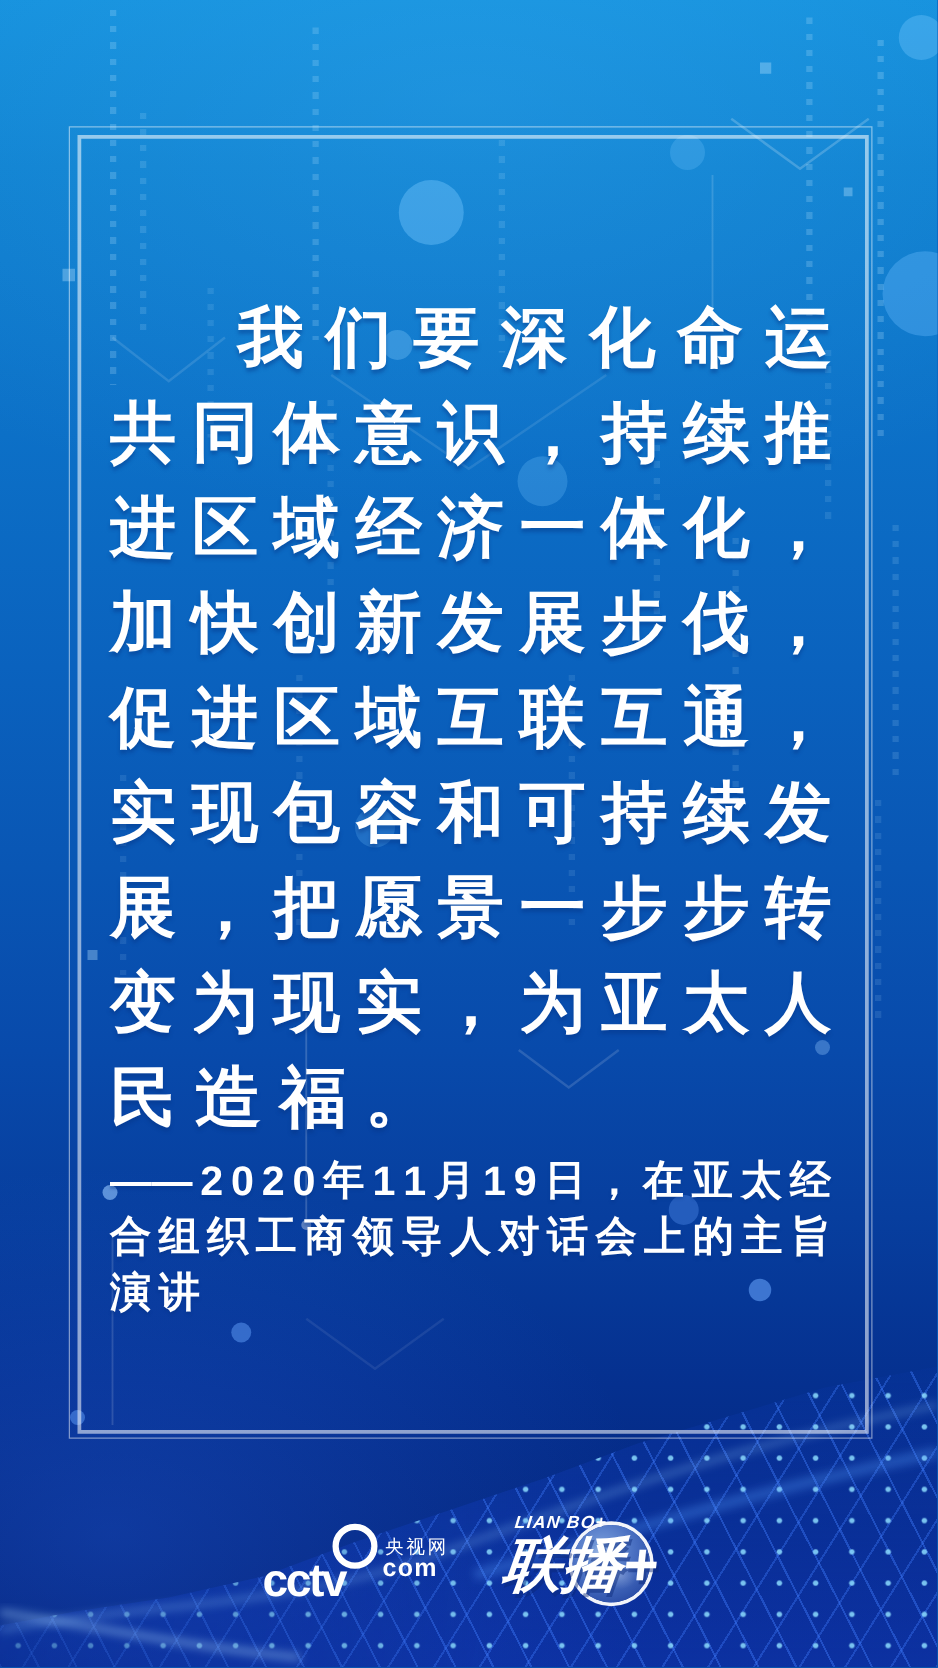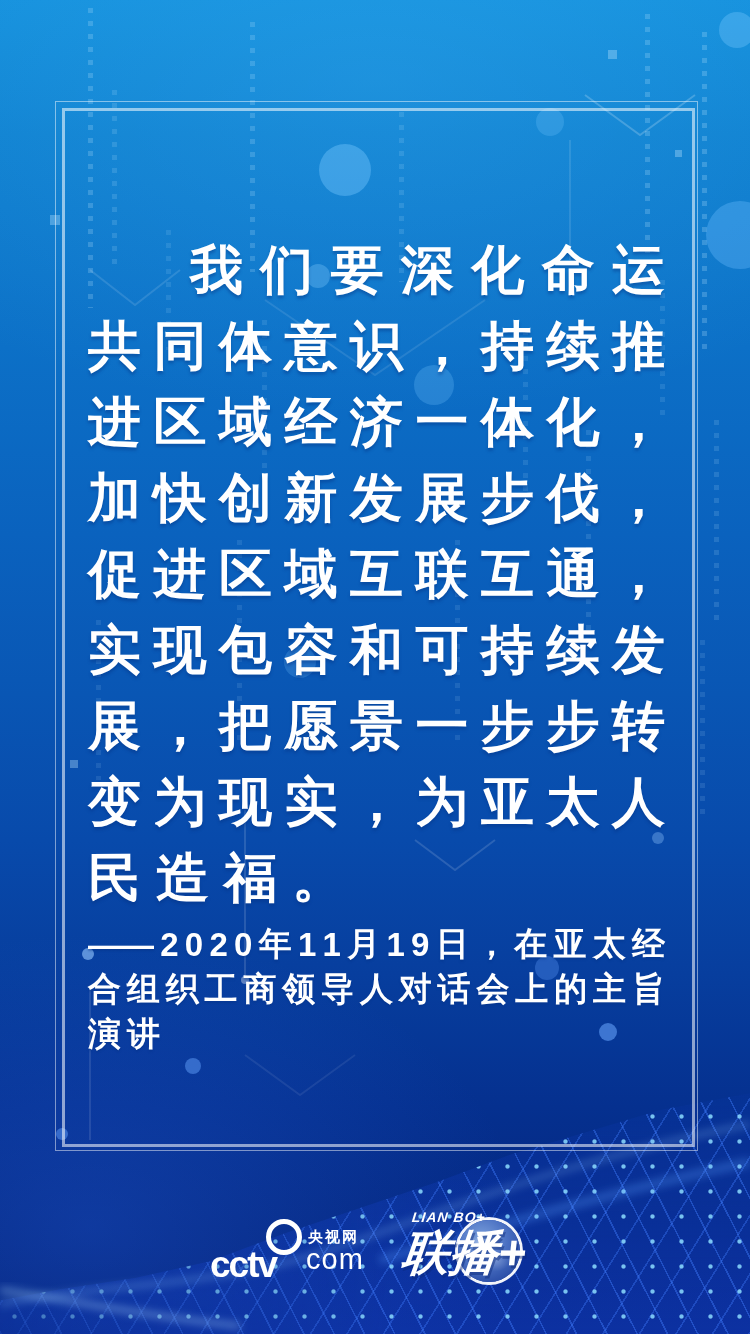--- a/index.html
+++ b/index.html
@@ -90,25 +90,25 @@
   .cctv-word{
     position:absolute;left:0;bottom:2px;
     font-size:37px;font-weight:700;letter-spacing:-2px;line-height:1;
   }
   .cctv-ring{
     position:absolute;left:56px;top:-4px;width:26px;height:26px;
     border:5px solid #fff;border-radius:50%;
   }
   .cctv-site-cn{
     position:absolute;left:98px;top:5px;
-    font-size:15px;font-weight:bold;letter-spacing:2px;
+    font-size:15px;font-weight:normal;letter-spacing:2px;
   }
   .cctv-site-com{
     position:absolute;left:96px;top:22px;
-    font-size:29px;font-weight:normal;line-height:1;letter-spacing:1px;
+    font-size:20px;font-weight:bold;line-height:1;letter-spacing:1px;
   }
   .lianbo{position:relative;width:138px;height:96px;}
   .globe{
     position:absolute;left:56px;top:14px;width:62px;height:62px;border-radius:50%;
     background:
       radial-gradient(16px 12px at 34% 38%, rgba(255,255,255,.30), transparent 65%),
       radial-gradient(20px 16px at 62% 66%, rgba(255,255,255,.22), transparent 65%),
       radial-gradient(circle at 38% 32%, #7da2dd 0%, #4a70c2 45%, #2c4fa8 78%, #24439c 100%);
     box-shadow:0 0 0 3px rgba(255,255,255,.95);
   }

